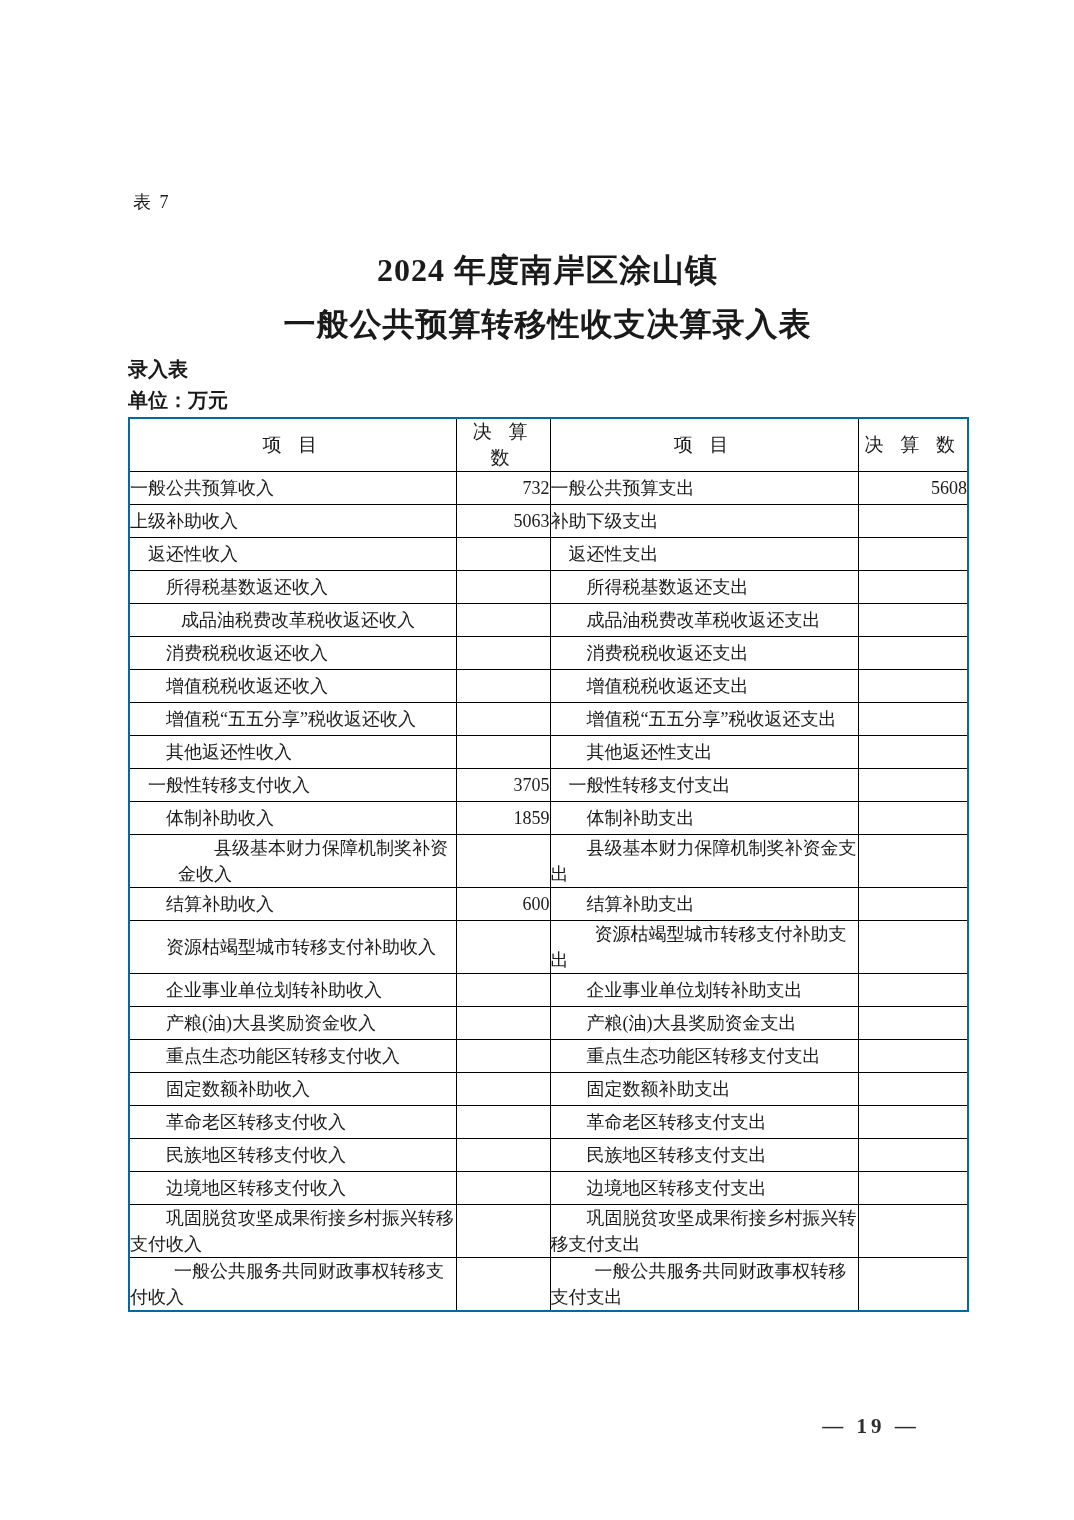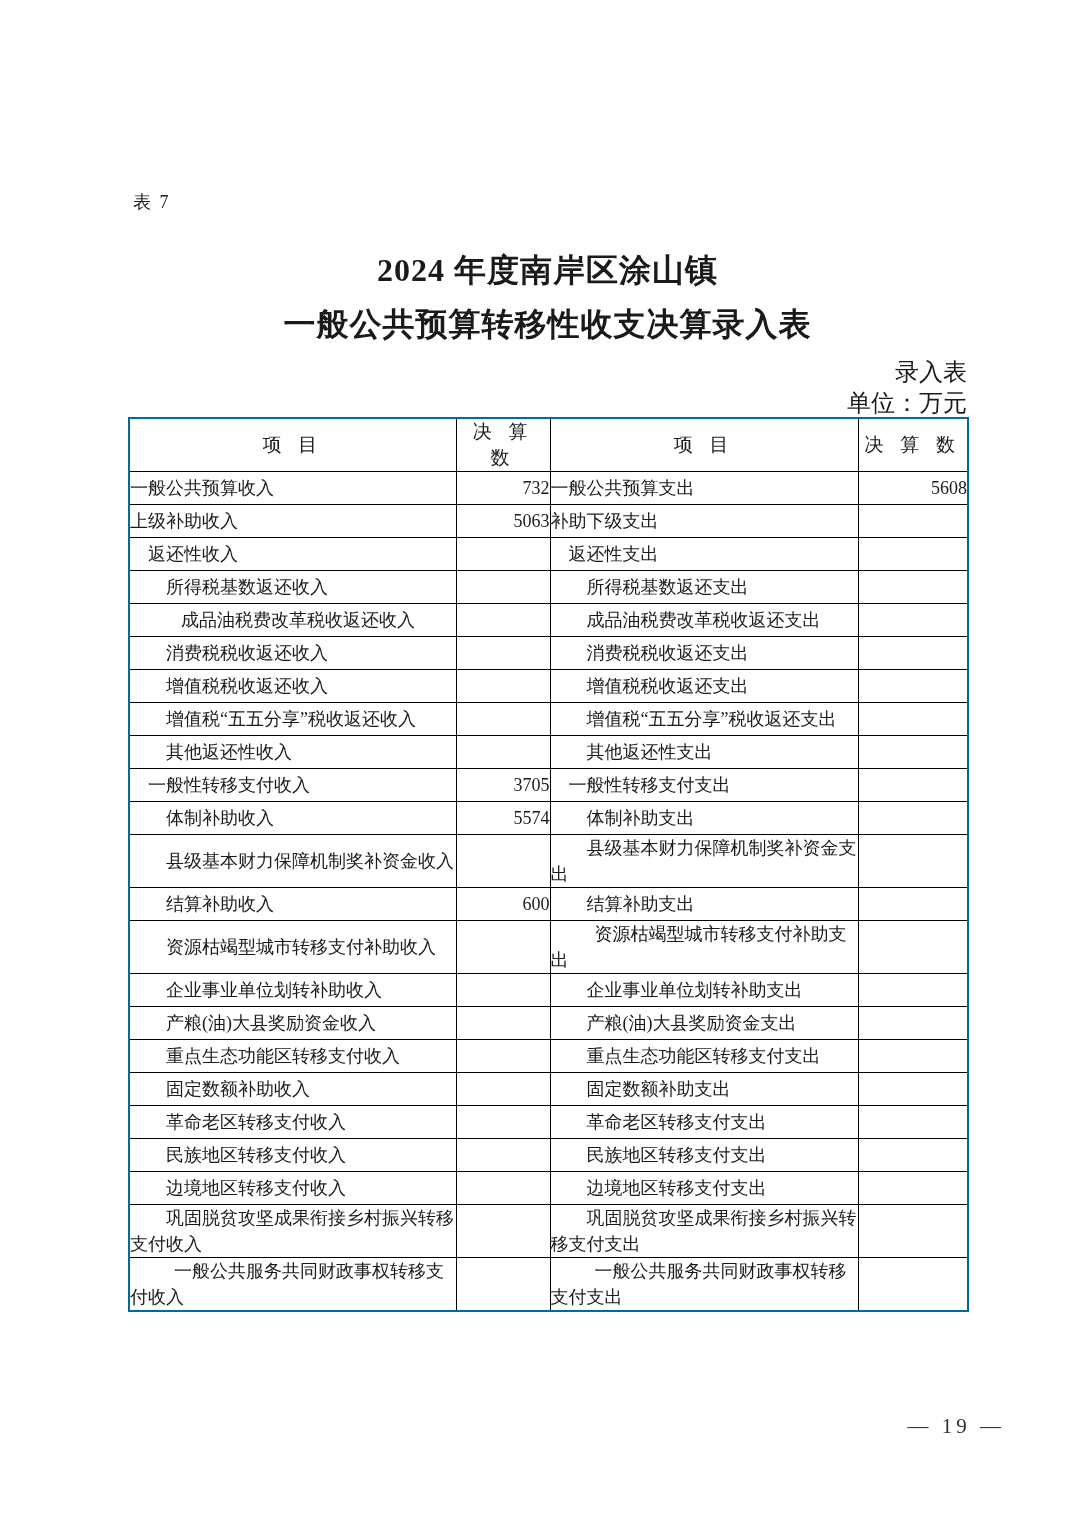--- a/index.html
+++ b/index.html
@@ -33,22 +33,22 @@
   .title-line {
     font-size: 32px;
     font-weight: bold;
     line-height: 54px;
     letter-spacing: 1px;
   }
   .right-note {
     position: absolute;
     left: 128px;
     width: 839px;
-    text-align: right;
-    font-size: 24px;
+    font-size: 20px;
+    font-weight: bold;
   }
   .note-entry { top: 356px; }
   .note-unit  { top: 387px; }
 
   table.budget {
     position: absolute;
     left: 128px;
     top: 417px;
     width: 839px;
     border-collapse: collapse;
@@ -79,27 +79,28 @@
     padding: 3px 8px 3px 2px;
     word-break: break-all;
   }
   td.val {
     text-align: right;
     padding: 3px 3px 3px 2px;
   }
   tr.tall td { height: auto; }
   .page-number {
     position: absolute;
-    left: 805px;
+    left: 771px;
     top: 1414px;
     width: 200px;
-    text-align: right;
+    text-align: center;
     font-size: 21px;
     color: #2e2e2e;
     letter-spacing: 4px;
+    font-weight: bold;
   }
 </style>
 </head>
 <body>
 
 <div class="page">
 
   <div class="table-number">表 7</div>
 
   <div class="title-block">
@@ -182,26 +183,26 @@
           <td class="val"></td>
         </tr>
         <tr>
           <td class="item" style="text-indent: 18px;">一般性转移支付收入</td>
           <td class="val">3705</td>
           <td class="item" style="text-indent: 18px;">一般性转移支付支出</td>
           <td class="val"></td>
         </tr>
         <tr>
           <td class="item" style="text-indent: 36px;">体制补助收入</td>
-          <td class="val">5574</td>
+          <td class="val">1859</td>
           <td class="item" style="text-indent: 36px;">体制补助支出</td>
           <td class="val"></td>
         </tr>
         <tr class="tall">
-          <td class="item" style="text-indent: 36px;">县级基本财力保障机制奖补资金收入</td>
+          <td class="item" style="text-indent: 36px; padding-left: 48px;">县级基本财力保障机制奖补资金收入</td>
           <td class="val"></td>
           <td class="item" style="text-indent: 36px;">县级基本财力保障机制奖补资金支出</td>
           <td class="val"></td>
         </tr>
         <tr>
           <td class="item" style="text-indent: 36px;">结算补助收入</td>
           <td class="val">600</td>
           <td class="item" style="text-indent: 36px;">结算补助支出</td>
           <td class="val"></td>
         </tr>

